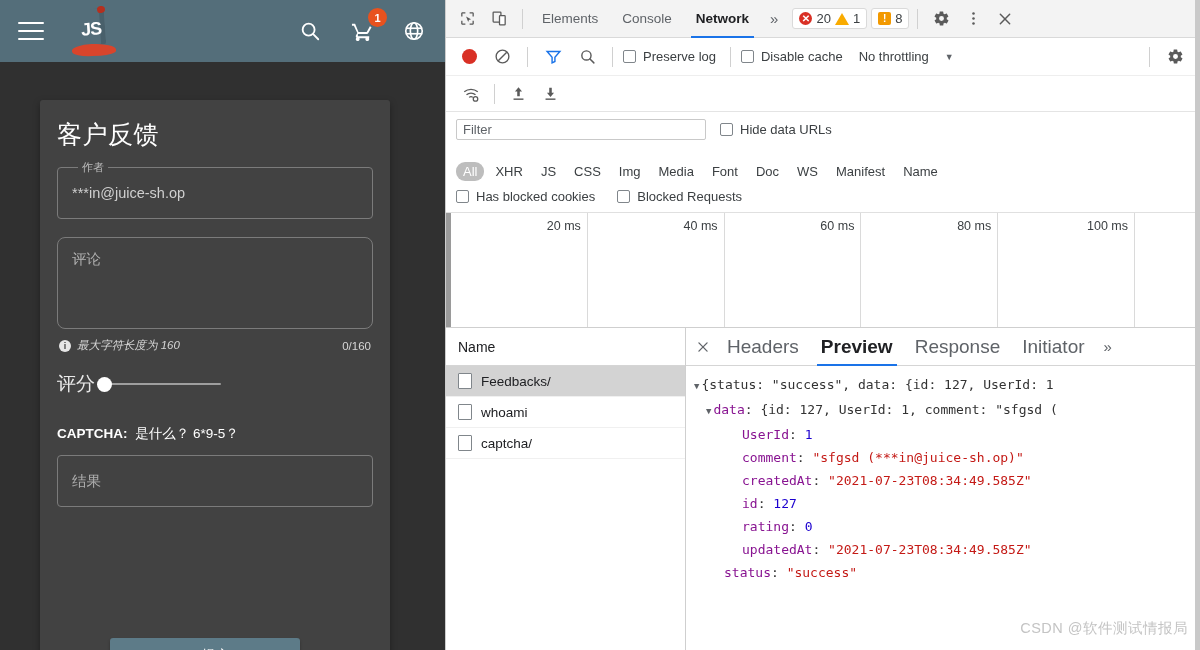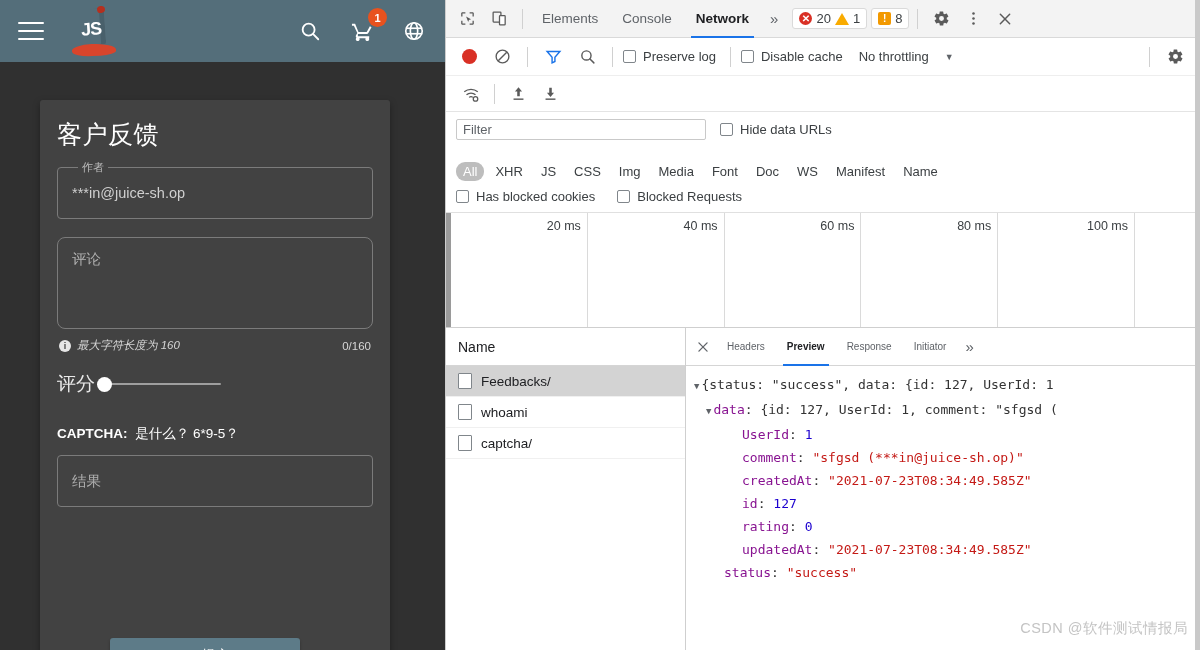--- a/index.html
+++ b/index.html
@@ -198,21 +198,21 @@
   .req-row { height: 31px; display: flex; align-items: center; gap: 9px; padding: 0 12px;
     font-size: 13.5px; color: #202124; cursor: pointer; border-bottom: 1px solid #f0f0f0;}
   .req-row.selected { background: #d3d3d3; }
   .req-row .chk { width: 14px; height: 16px; border-radius: 1px;}
 
   .detail-pane { flex: 1; display: flex; flex-direction: column; min-width: 0; }
   .detail-tabs { height: 38px; display: flex; align-items: center;
     border-bottom: 1px solid #d5d5d5; padding-left: 4px; }
   .detail-close { width: 26px; height: 26px; display: flex; align-items: center;
     justify-content: center; color: #5f6368; cursor: pointer; font-size: 15px;}
-  .d-tab { padding: 0 11px; height: 38px; line-height: 38px; font-size: 10px;
+  .d-tab { padding: 0 11px; height: 38px; line-height: 38px; font-size: 19px;
     color: #5f6368; cursor: pointer; position: relative;}
   .d-tab.active { color: #202124; font-weight: 700;}
   .d-tab.active::after { content:''; position:absolute; left:7px; right:7px; bottom:0;
     height:2px; background:#1a73e8;}
 
   .json-view { flex: 1; overflow: hidden; padding: 7px 0 0 8px;
     font-family: "DejaVu Sans Mono", monospace; font-size: 13px; line-height: 23px;
     white-space: nowrap; color: #333; }
   .jline { display: block; }
   .tri { color: #5f6368; font-size: 9px; margin-right: 2px; }

